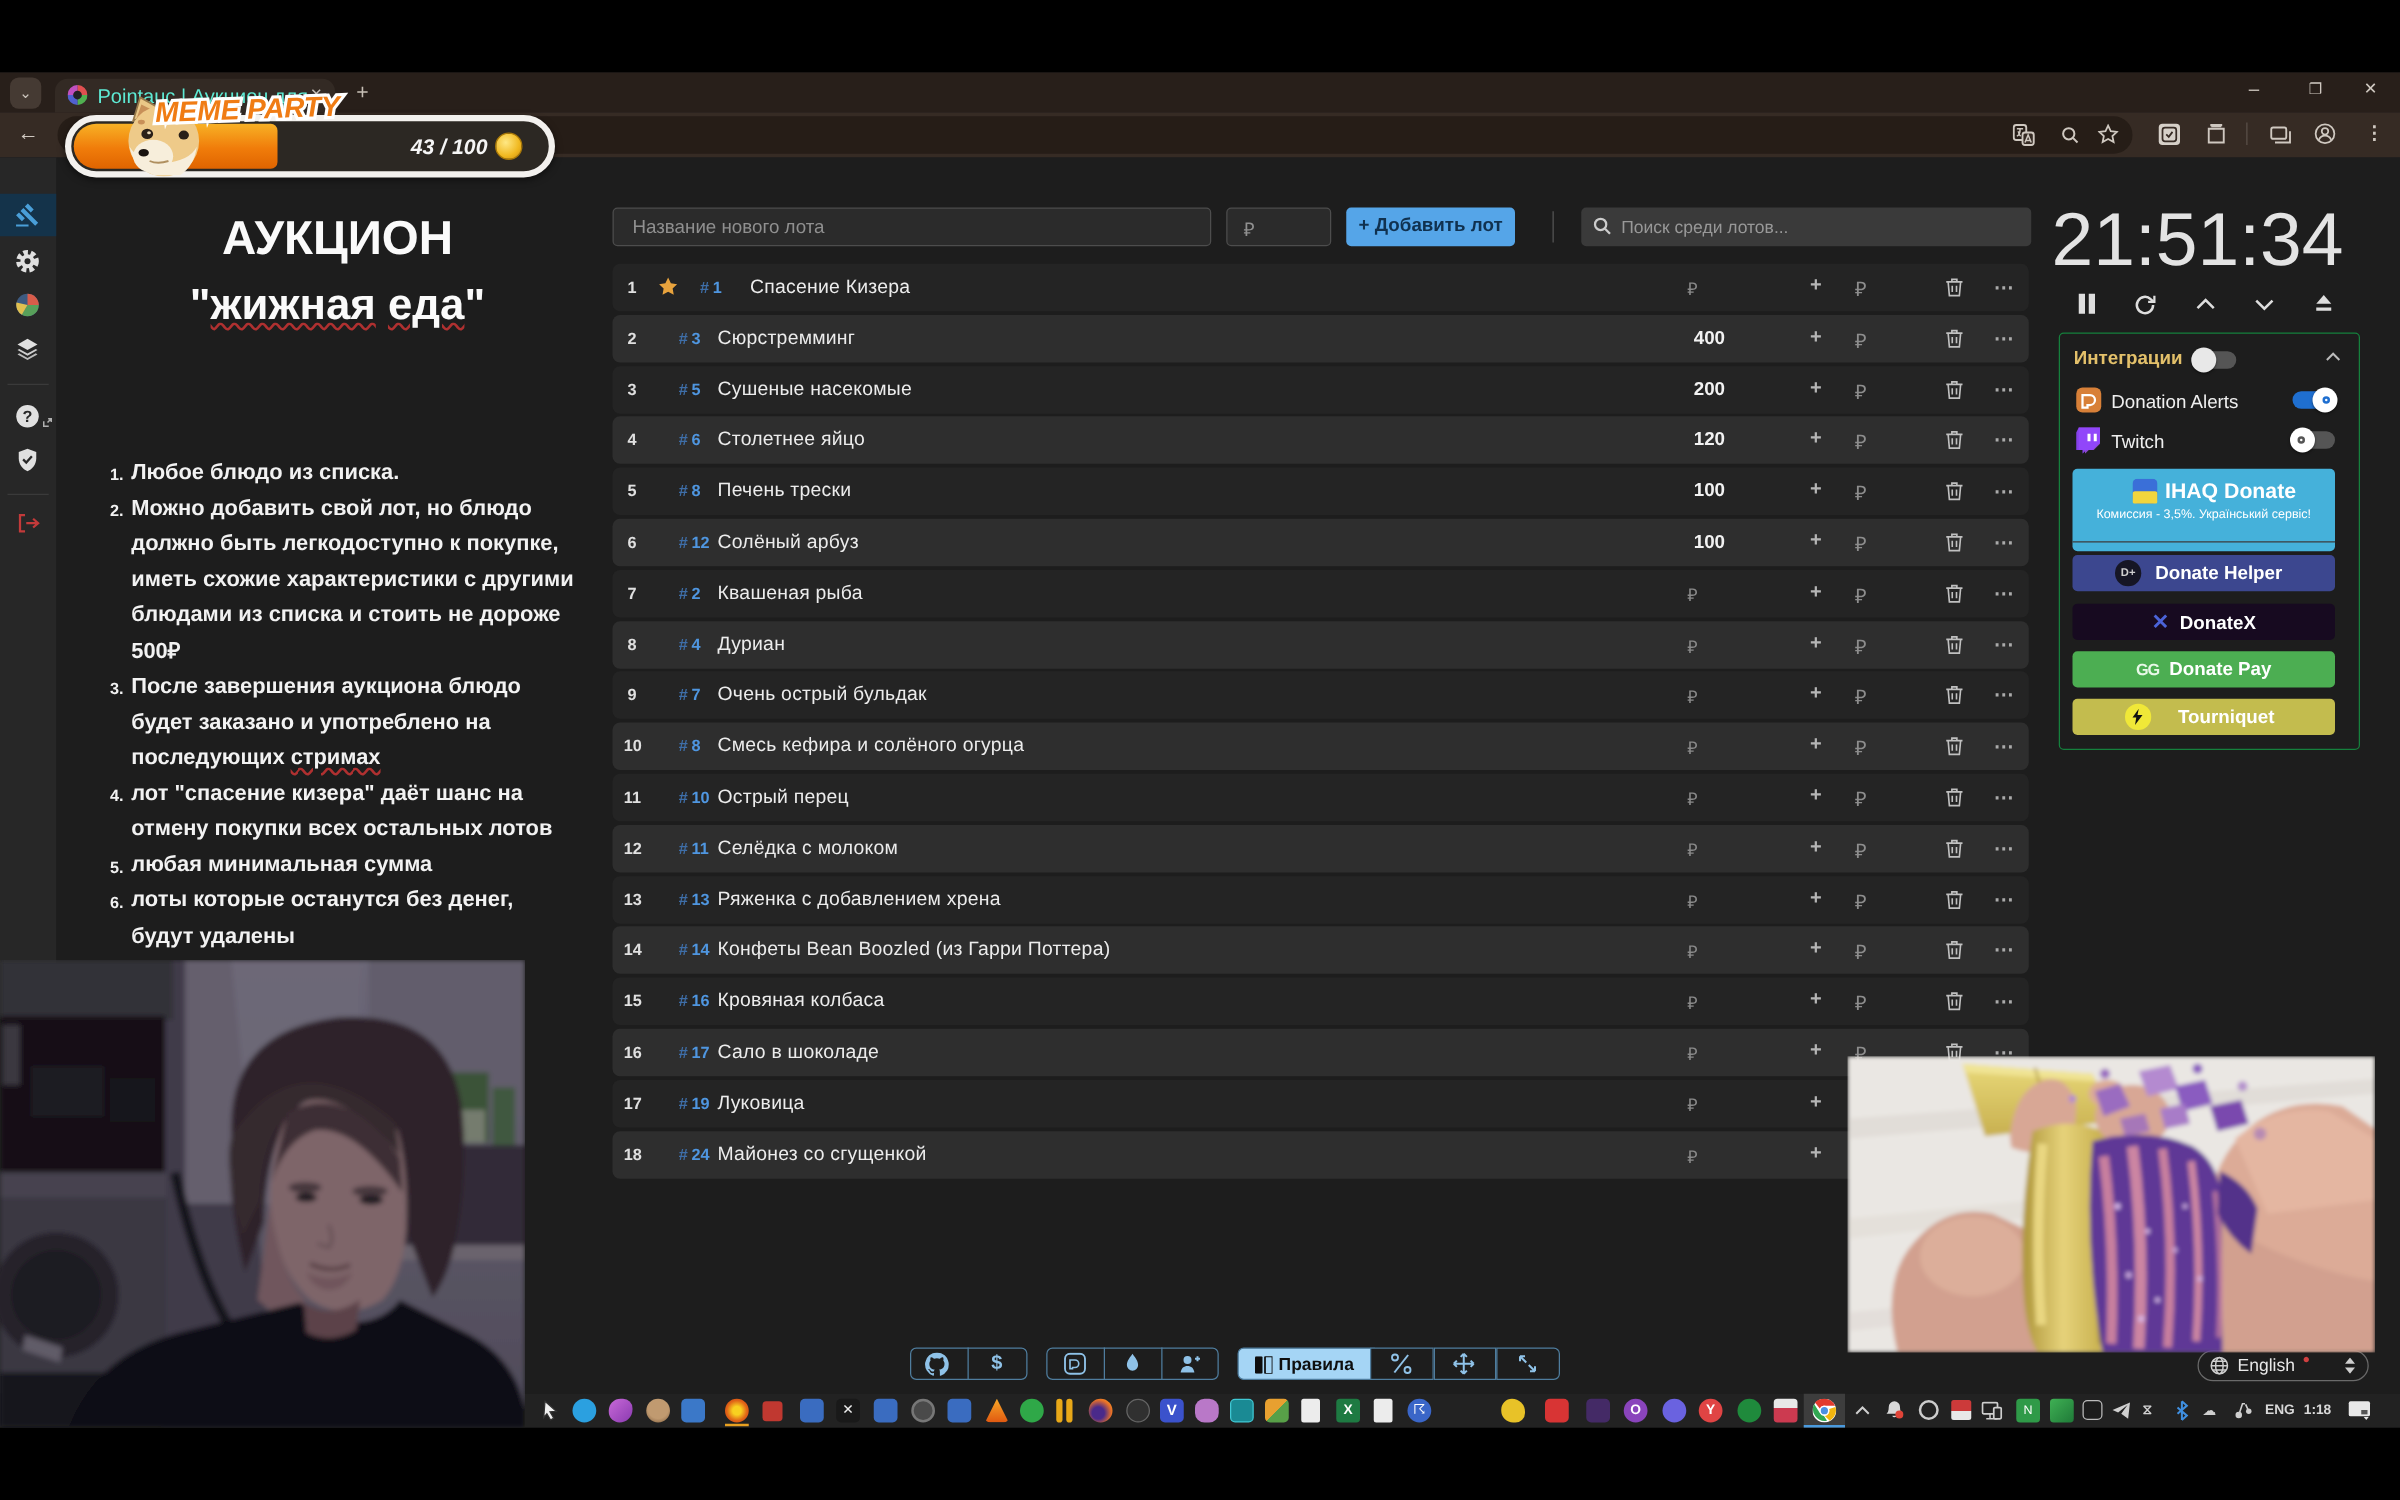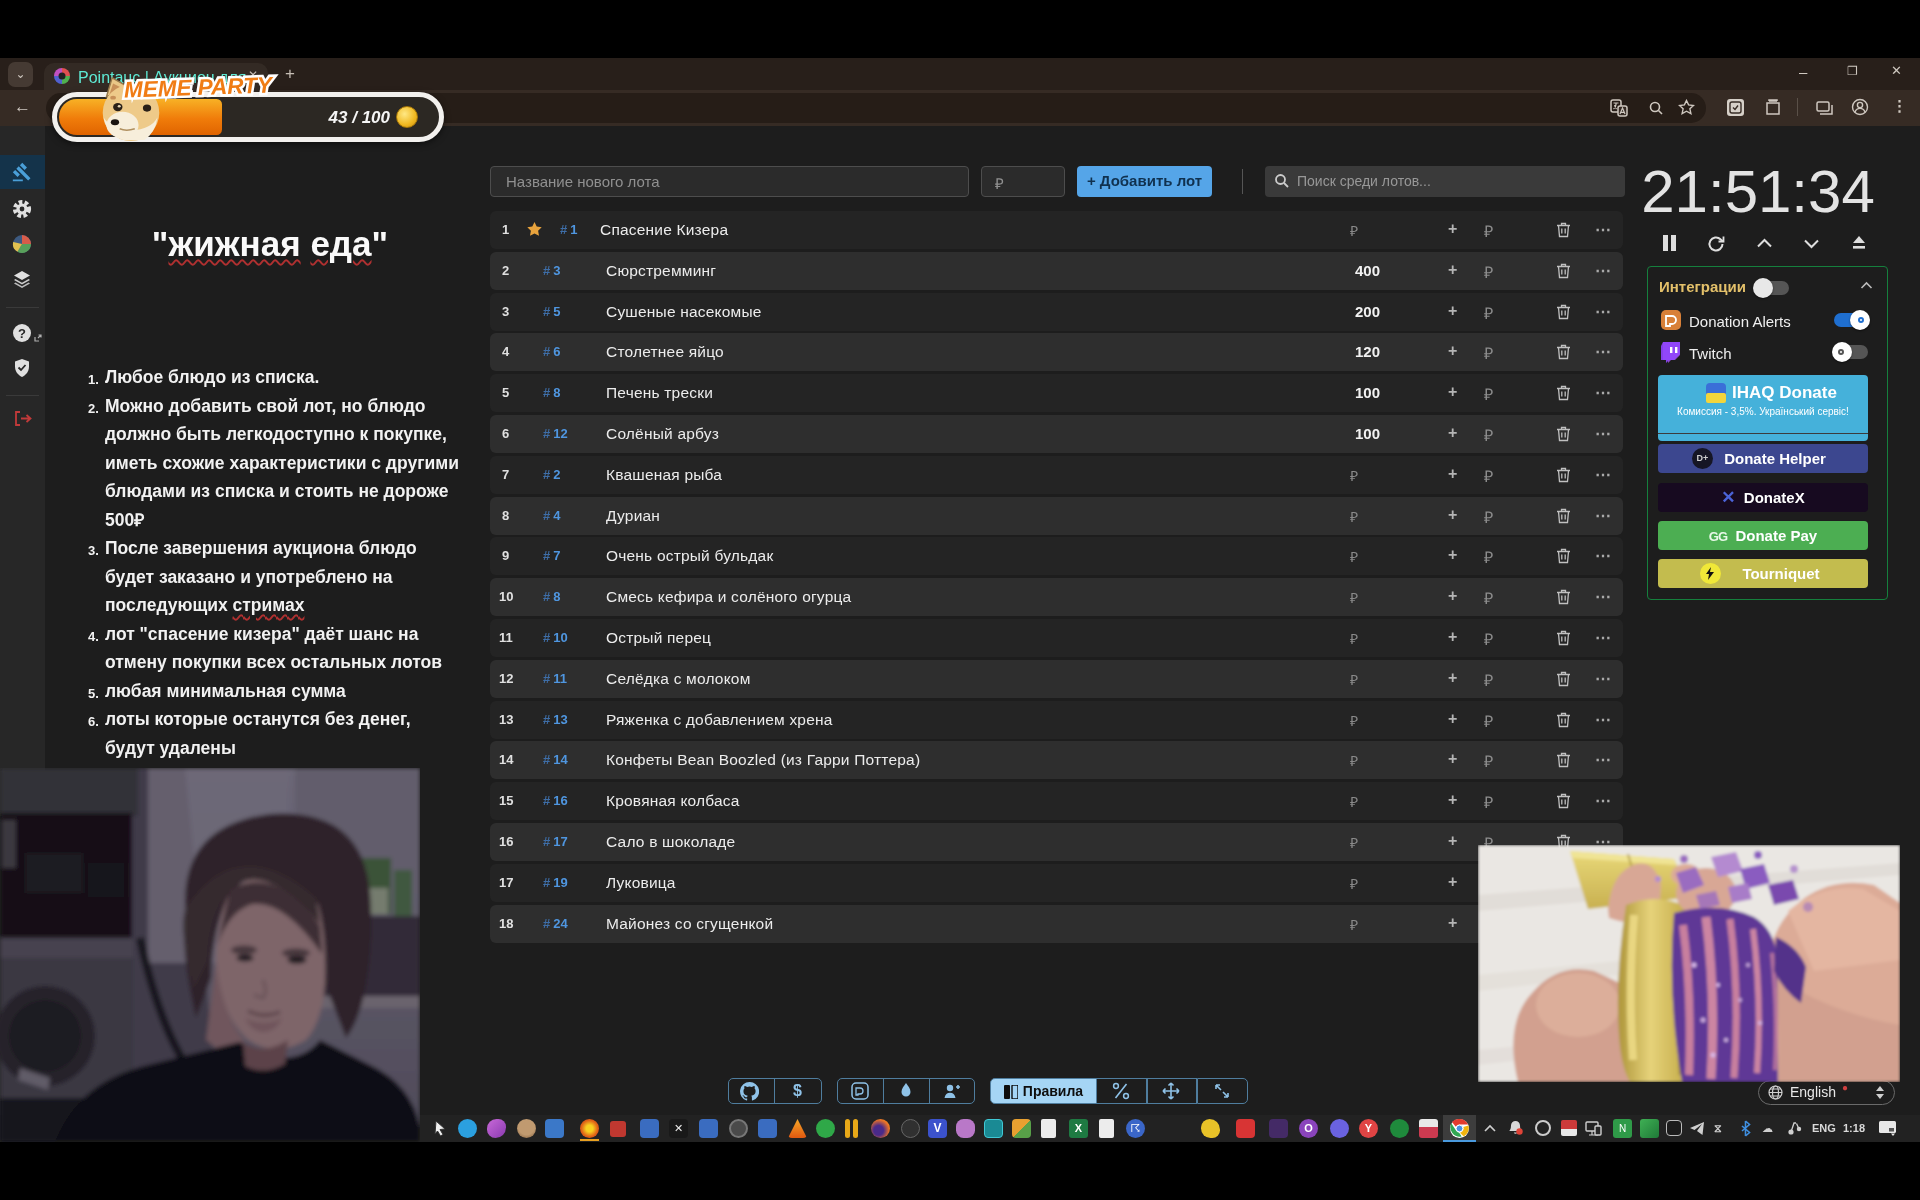--- a/index.html
+++ b/index.html
@@ -26,21 +26,21 @@
   ol.rlist { list-style:none; }
   ol.rlist li { position:relative; font-size:17.5px; font-weight:700; line-height:28.5px; color:#f2f2f2; }
   ol.rlist li .n { position:absolute; left:-17px; top:3px; font-size:13px; font-weight:700; }
 
   
   .inp { position:absolute; background:#2b2b2b; border:1px solid #4d4d4d; border-radius:4px; color:#909090; font-size:15px; }
   .row { position:absolute; left:490px; width:1133px; height:38px; border-radius:6px; color:#e9e9e9; }
   .row .num { position:absolute; left:12px; top:11px; font-size:13px; font-weight:700; color:#e0e0e0; }
   .row .hash { position:absolute; left:53px; top:11px; font-size:13px; font-weight:700; color:#3e6ea8; }
   .row .hash b { color:#4f96e0; font-weight:700; padding-left:3px; }
-  .row .nm { position:absolute; left:116px; top:10px; font-size:15.5px; color:#ececec; letter-spacing:.2px; }
+  .row .nm { position:absolute; left:84px; top:10px; font-size:15.5px; color:#ececec; letter-spacing:.2px; }
   .row .amt { position:absolute; right:243px; top:10px; font-size:15px; font-weight:700; color:#f2f2f2; }
   .row .rub { position:absolute; left:860px; top:10px; font-size:14px; color:#8a8a8a; }
   .ric { position:absolute; top:9px; color:#b5b5b5; font-size:16px; }
 
   
   #ipanel { position:absolute; left:1647px; top:140px; width:241px; height:334px; border:1px solid #15803d; border-radius:4px; }
   .ibtn { position:absolute; left:10px; width:210px; border-radius:4px; text-align:center; color:#fff; font-weight:700; }
   .tgl { position:absolute; width:34px; height:14px; border-radius:7px; background:#555; }
   .tgl .dot { position:absolute; top:-3px; width:20px; height:20px; border-radius:50%; background:#e8e8e8; box-shadow:0 1px 2px rgba(0,0,0,.5); }
 
@@ -150,20 +150,21 @@
           <path d="M10 1l7 2.5v5c0 5-3 8.5-7 10.5-4-2-7-5.5-7-10.5v-5z" fill="#e0e0e0"></path>
           <path d="M6.5 9.5l2.5 2.5 4.5-5" stroke="#272727" stroke-width="1.8" fill="none"></path>
         </svg>
       <div class="abs" style="left:6px;top:269px;width:33px;height:1px;background:#3a3a3a;"></div>
       <svg class="abs" style="left:13px;top:283px" width="19" height="19" viewBox="0 0 19 19" fill="none" stroke="#c23a3a" stroke-width="1.8">
           <path d="M7 3H3v13h4"></path>
           <path d="M8 9.5h9M13.5 6l4 3.5-4 3.5" fill="none"></path>
         </svg>
     </div>
     <div id="rules">
+      <div class="rtitle" style="position:absolute;top:44px;left:0;width:450px;font-size:38px;">АУКЦИОН</div>
       <div class="rtitle" style="position:absolute;top:98px;left:0;width:450px;font-size:35px;">"<span class="wavy">жижная</span> <span class="wavy">еда</span>"</div>
       <ol class="rlist" style="position:absolute;top:237px;left:60px;width:390px;">
         <li><span class="n">1.</span>Любое блюдо из списка.</li>
         <li><span class="n">2.</span>Можно добавить свой лот, но блюдо<br>должно быть легкодоступно к покупке,<br>иметь схожие характеристики с другими<br>блюдами из списка и стоить не дороже<br>500₽</li>
         <li><span class="n">3.</span>После завершения аукциона блюдо<br>будет заказано и употреблено на<br>последующих <span class="wavy">стримах</span></li>
         <li><span class="n">4.</span>лот "спасение кизера" даёт шанс на<br>отмену покупки всех остальных лотов</li>
         <li><span class="n">5.</span>любая минимальная сумма</li>
         <li><span class="n">6.</span>лоты которые останутся без денег,<br>будут удалены</li>
       </ol>
     </div>

